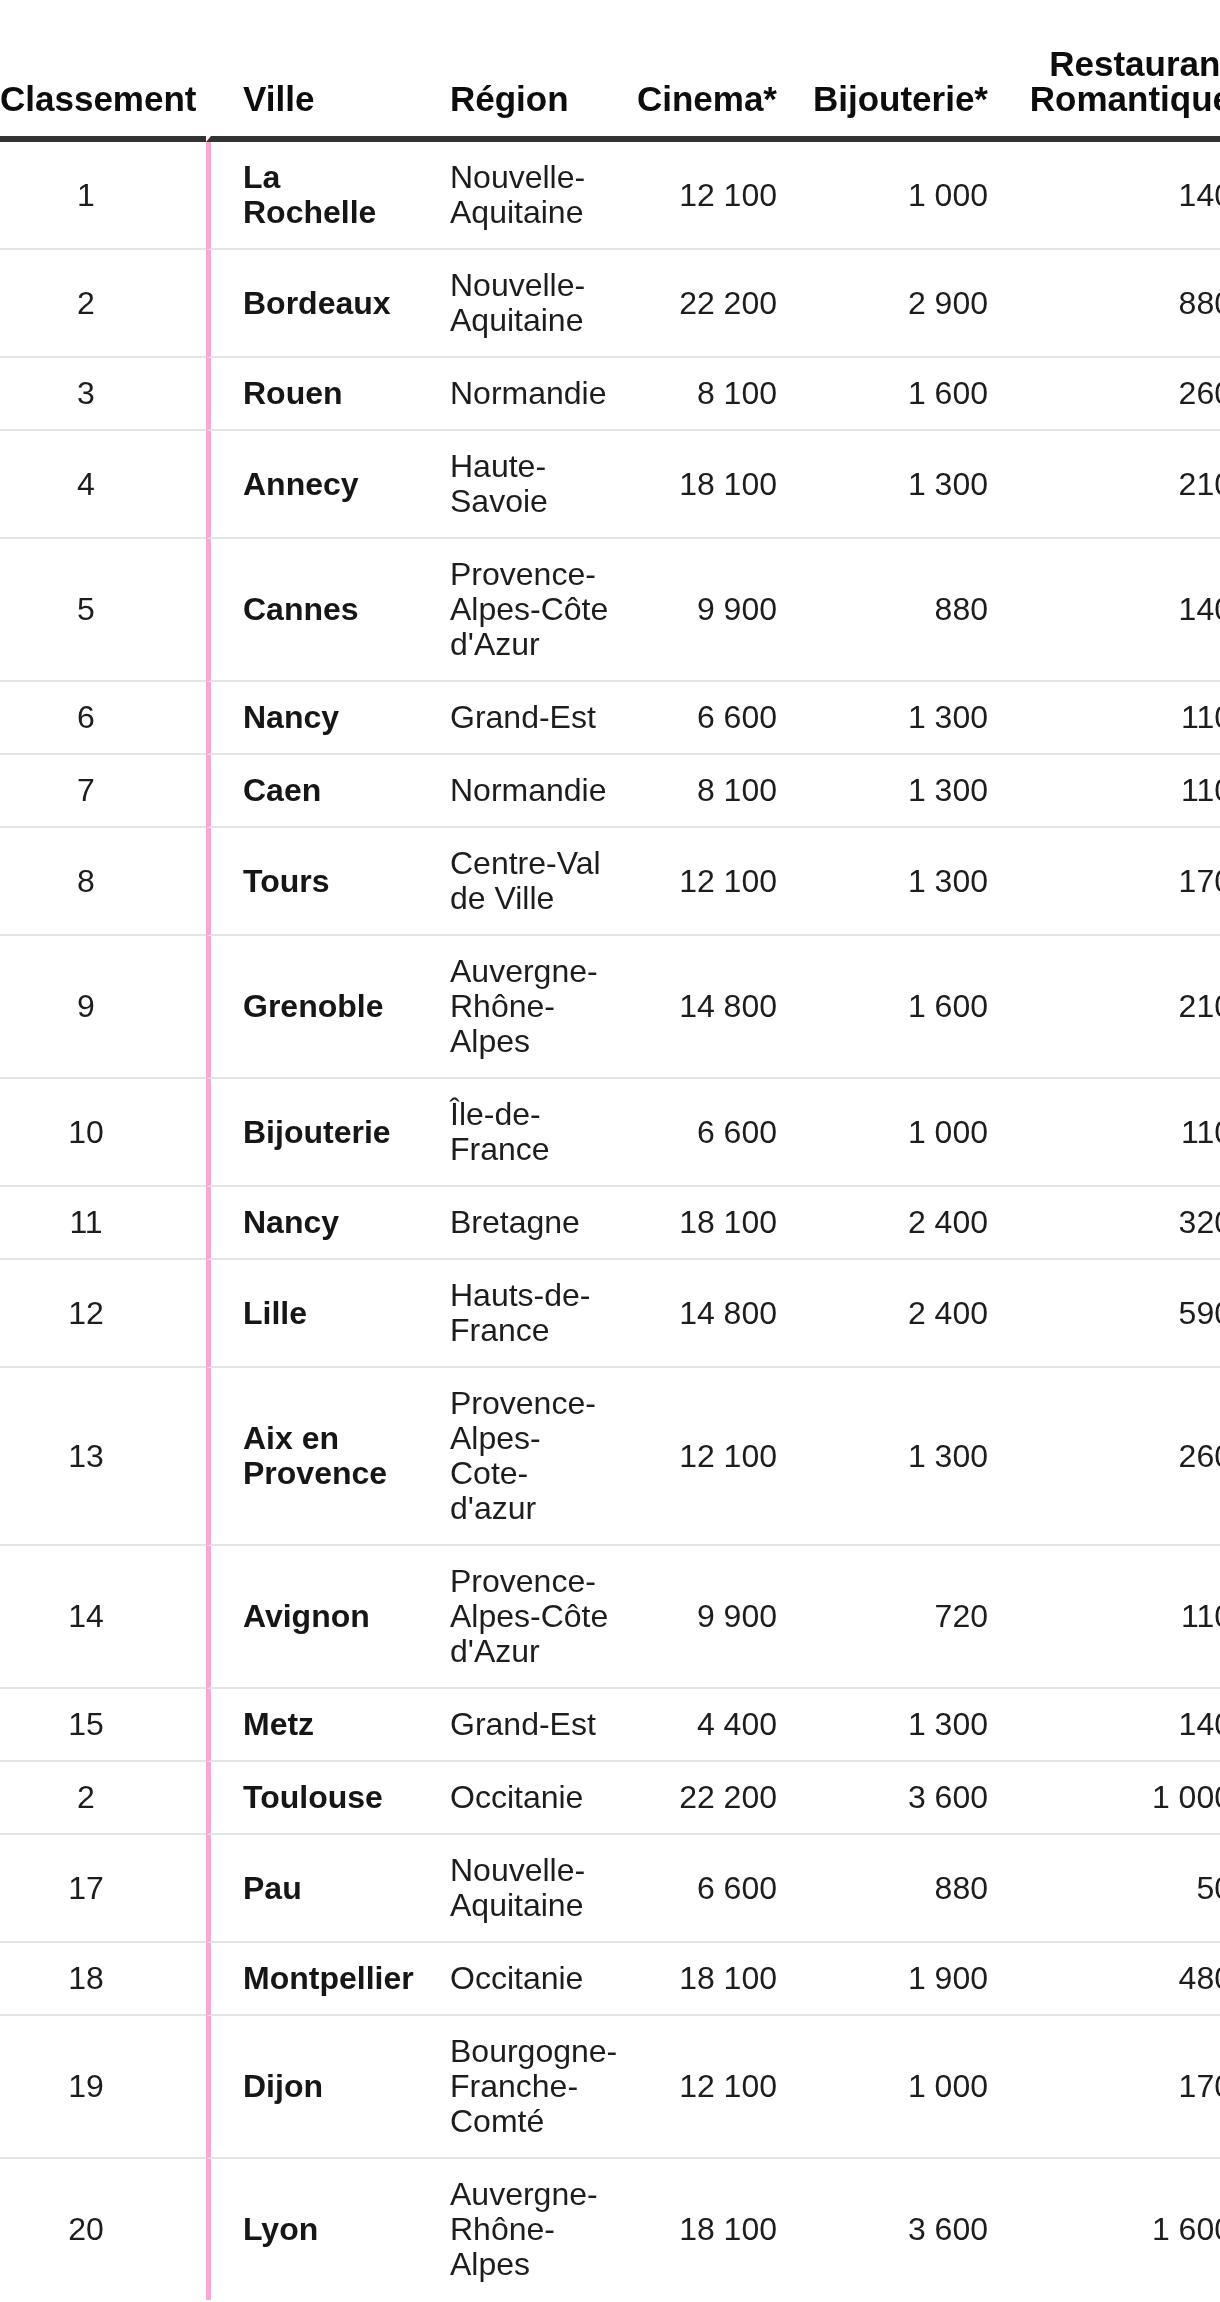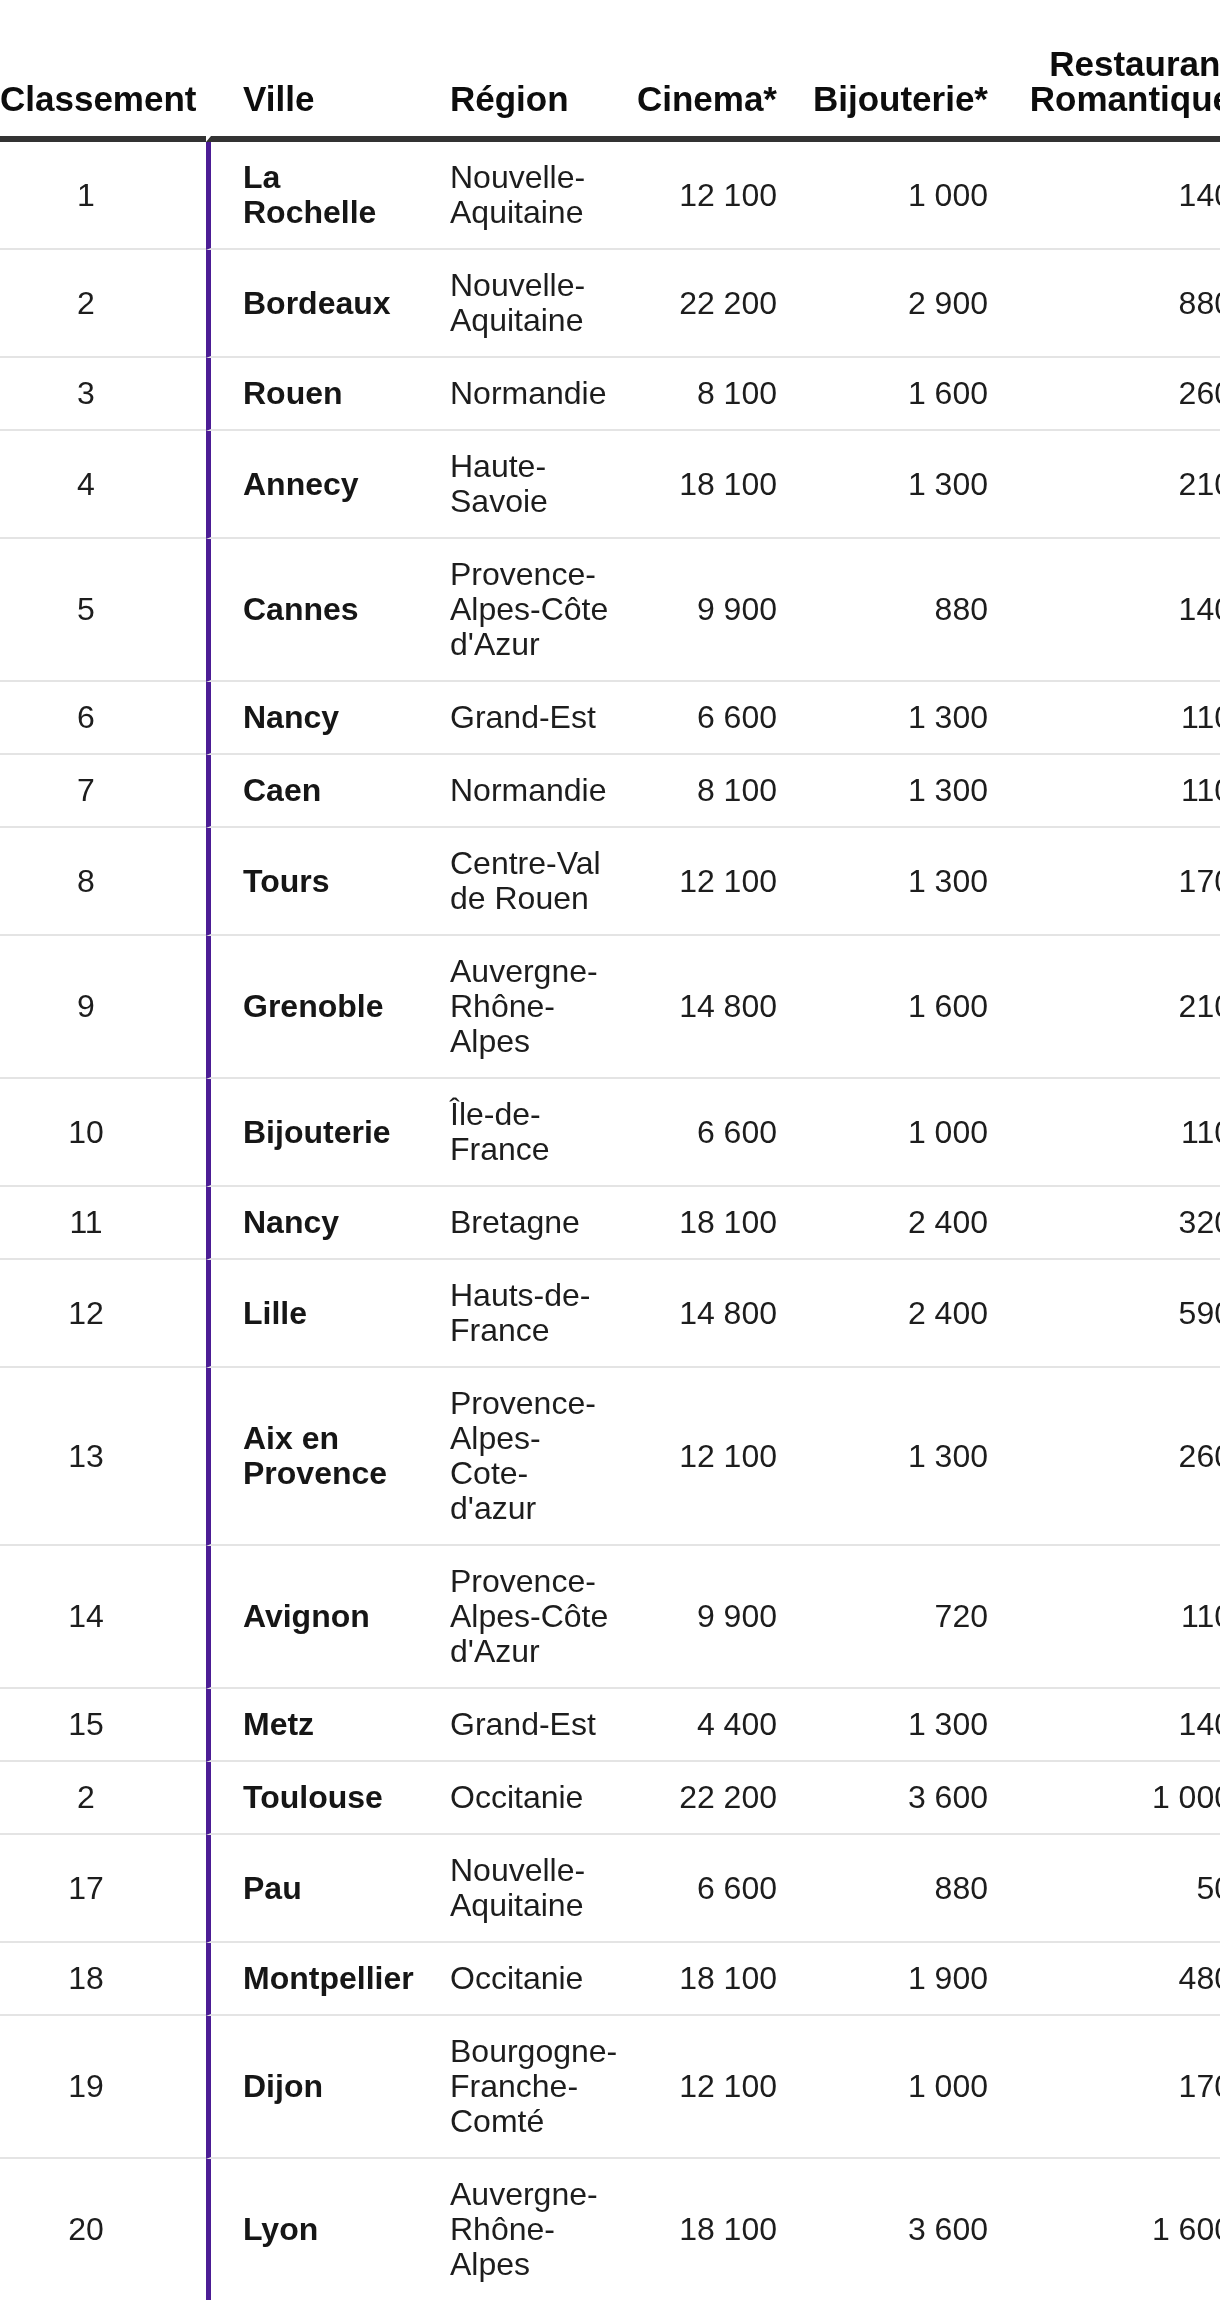--- a/index.html
+++ b/index.html
@@ -32,21 +32,21 @@
     color: #1d1d1d;
     vertical-align: middle;
     padding: 18px 0;
     border-bottom: 2px solid #e4e4e4;
     text-align: left;
   }
   tbody tr:last-child td { border-bottom: 0; }
 
   .c-rank  { text-align: center; padding-right: 34px; }
   .c-ville { padding-left: 32px; white-space: pre-line; }
-  td.c-ville { border-left: 5px solid #4c1d95; font-weight: 700; color: #161616; }
+  td.c-ville { border-left: 5px solid #f9a8d4; font-weight: 700; color: #161616; }
   th.c-ville { border-left: 5px solid transparent; }
   .c-region { padding-left: 10px; white-space: pre-line; }
   .c-num   { text-align: right; }
   .c-cinema { padding-right: 18px; margin-top: 40px; }
   .c-bijou  { padding-right: 18px; }
   .c-resto  { padding-right: 20px; white-space: pre-line; }
 </style>
 </head>
 <body>
 
@@ -130,21 +130,21 @@
     <td class="c-ville">Caen</td>
     <td class="c-region">Normandie</td>
     <td class="c-num c-cinema">8 100</td>
     <td class="c-num c-bijou">1 300</td>
     <td class="c-num c-resto">110</td>
   </tr>
       <tr>
     <td class="c-rank">8</td>
     <td class="c-ville">Tours</td>
     <td class="c-region">Centre-Val
-de Rouen</td>
+de Ville</td>
     <td class="c-num c-cinema">12 100</td>
     <td class="c-num c-bijou">1 300</td>
     <td class="c-num c-resto">170</td>
   </tr>
       <tr>
     <td class="c-rank">9</td>
     <td class="c-ville">Grenoble</td>
     <td class="c-region">Auvergne-
 Rhône-
 Alpes</td>

